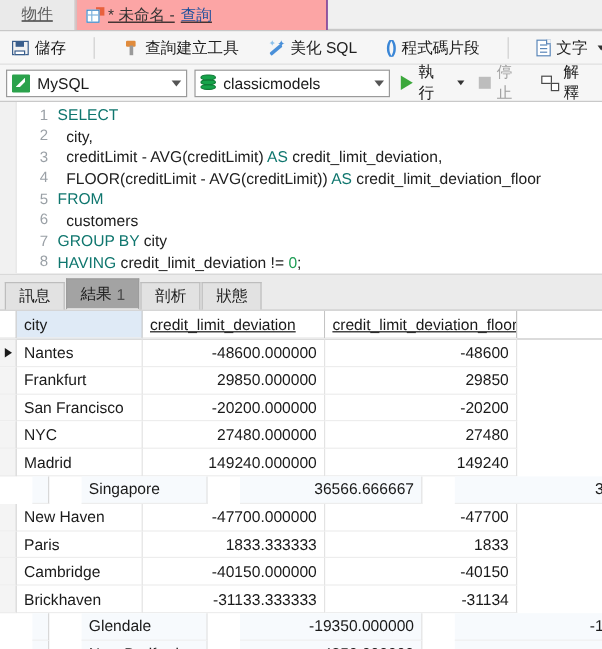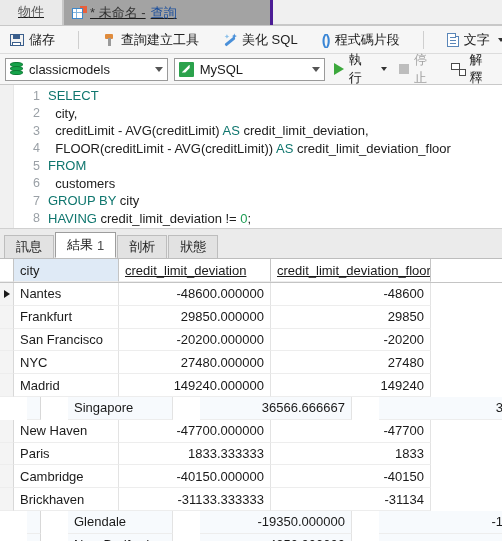--- a/index.html
+++ b/index.html
@@ -29,23 +29,23 @@
     font-size: 13px;
     position: relative; top: 0;
   }
   .doctab.inactive {
     background: #eaeaea; color: #5a5a5a;
     border-right: 1px solid #c8c8c8;
     padding: 0 18px;
     justify-content: center;
   }
   .doctab.active {
-    background: #a3a3a3; color: #1a1a1a;
+    background: #fca5a5; color: #1a1a1a;
     border-left: 1px solid #c8c8c8;
-    border-right: 3px solid #4c1d95;
+    border-right: 1px solid #4c1d95;
     border-top: 1px solid #c8c8c8;
     height: 26px;
     min-width: 210px;
   }
   .tabstrip-filler { flex: 1; background: #f0f0f0; height: 25px; border-bottom: 1px solid #c8c8c8;}
   .tab-title-blue { color: #1c4f9c; }
   .tab-star { color: #333; margin-right: 1px; }
 
   
   .ico-grid {
@@ -199,21 +199,21 @@
     display: flex; align-items: flex-end; padding-left: 4px;
     border-bottom: 1px solid #bdbdbd;
   }
   .rtab {
     height: 23px; padding: 0 11px; display: flex; align-items: center; gap: 4px;
     font-size: 13px; color: #202020;
     background: #e2e2e2; border: 1px solid #bdbdbd; border-bottom: none;
     margin-right: 1px;
   }
   .rtab.active {
-    background: #ffffff; height: 26px;
+    background: #a3a3a3; height: 26px;
     border-color: #9d9d9d; border-bottom: 1px solid #ffffff;
     position: relative; z-index: 2;
   }
   .rtab .cnt { color: #4a4a4a; }
   .restabs-filler { flex: 1; height: 22px; }
 
   
   .grid { flex: 1; background: #ffffff; overflow: hidden; position: relative; }
   .grow { display: flex; height: 22.8px; align-items: stretch; }
   .ghead { height: 24px; background: #ffffff; border-bottom: 1px solid #c4c4c4; }
@@ -308,33 +308,33 @@
         <span class="topbar"></span>
           <span class="eg"></span>
           <span class="arr">⬐</span>
       </span>
       <span>匯出結果</span>
     </div>
   </div>
 
   <div class="connbar">
 
+    <div class="combo" id="combo-conn">
+      <span class="ico-mysql"></span>
+      <span class="cval">MySQL</span>
+      <span class="chev"></span>
+    </div>
+
     <div class="combo" id="combo-db">
       <span class="ico-db">
         <span class="d3"></span>
           <span class="d2"></span>
           <span class="d1"></span>
       </span>
       <span class="cval">classicmodels</span>
-      <span class="chev"></span>
-    </div>
-
-    <div class="combo" id="combo-conn">
-      <span class="ico-mysql"></span>
-      <span class="cval">MySQL</span>
       <span class="chev"></span>
     </div>
 
     <div class="run-btn">
       <span class="tri-run"></span>
       <span>執行</span>
       <span class="tb-caret"></span>
     </div>
 
     <div class="stop-btn">

